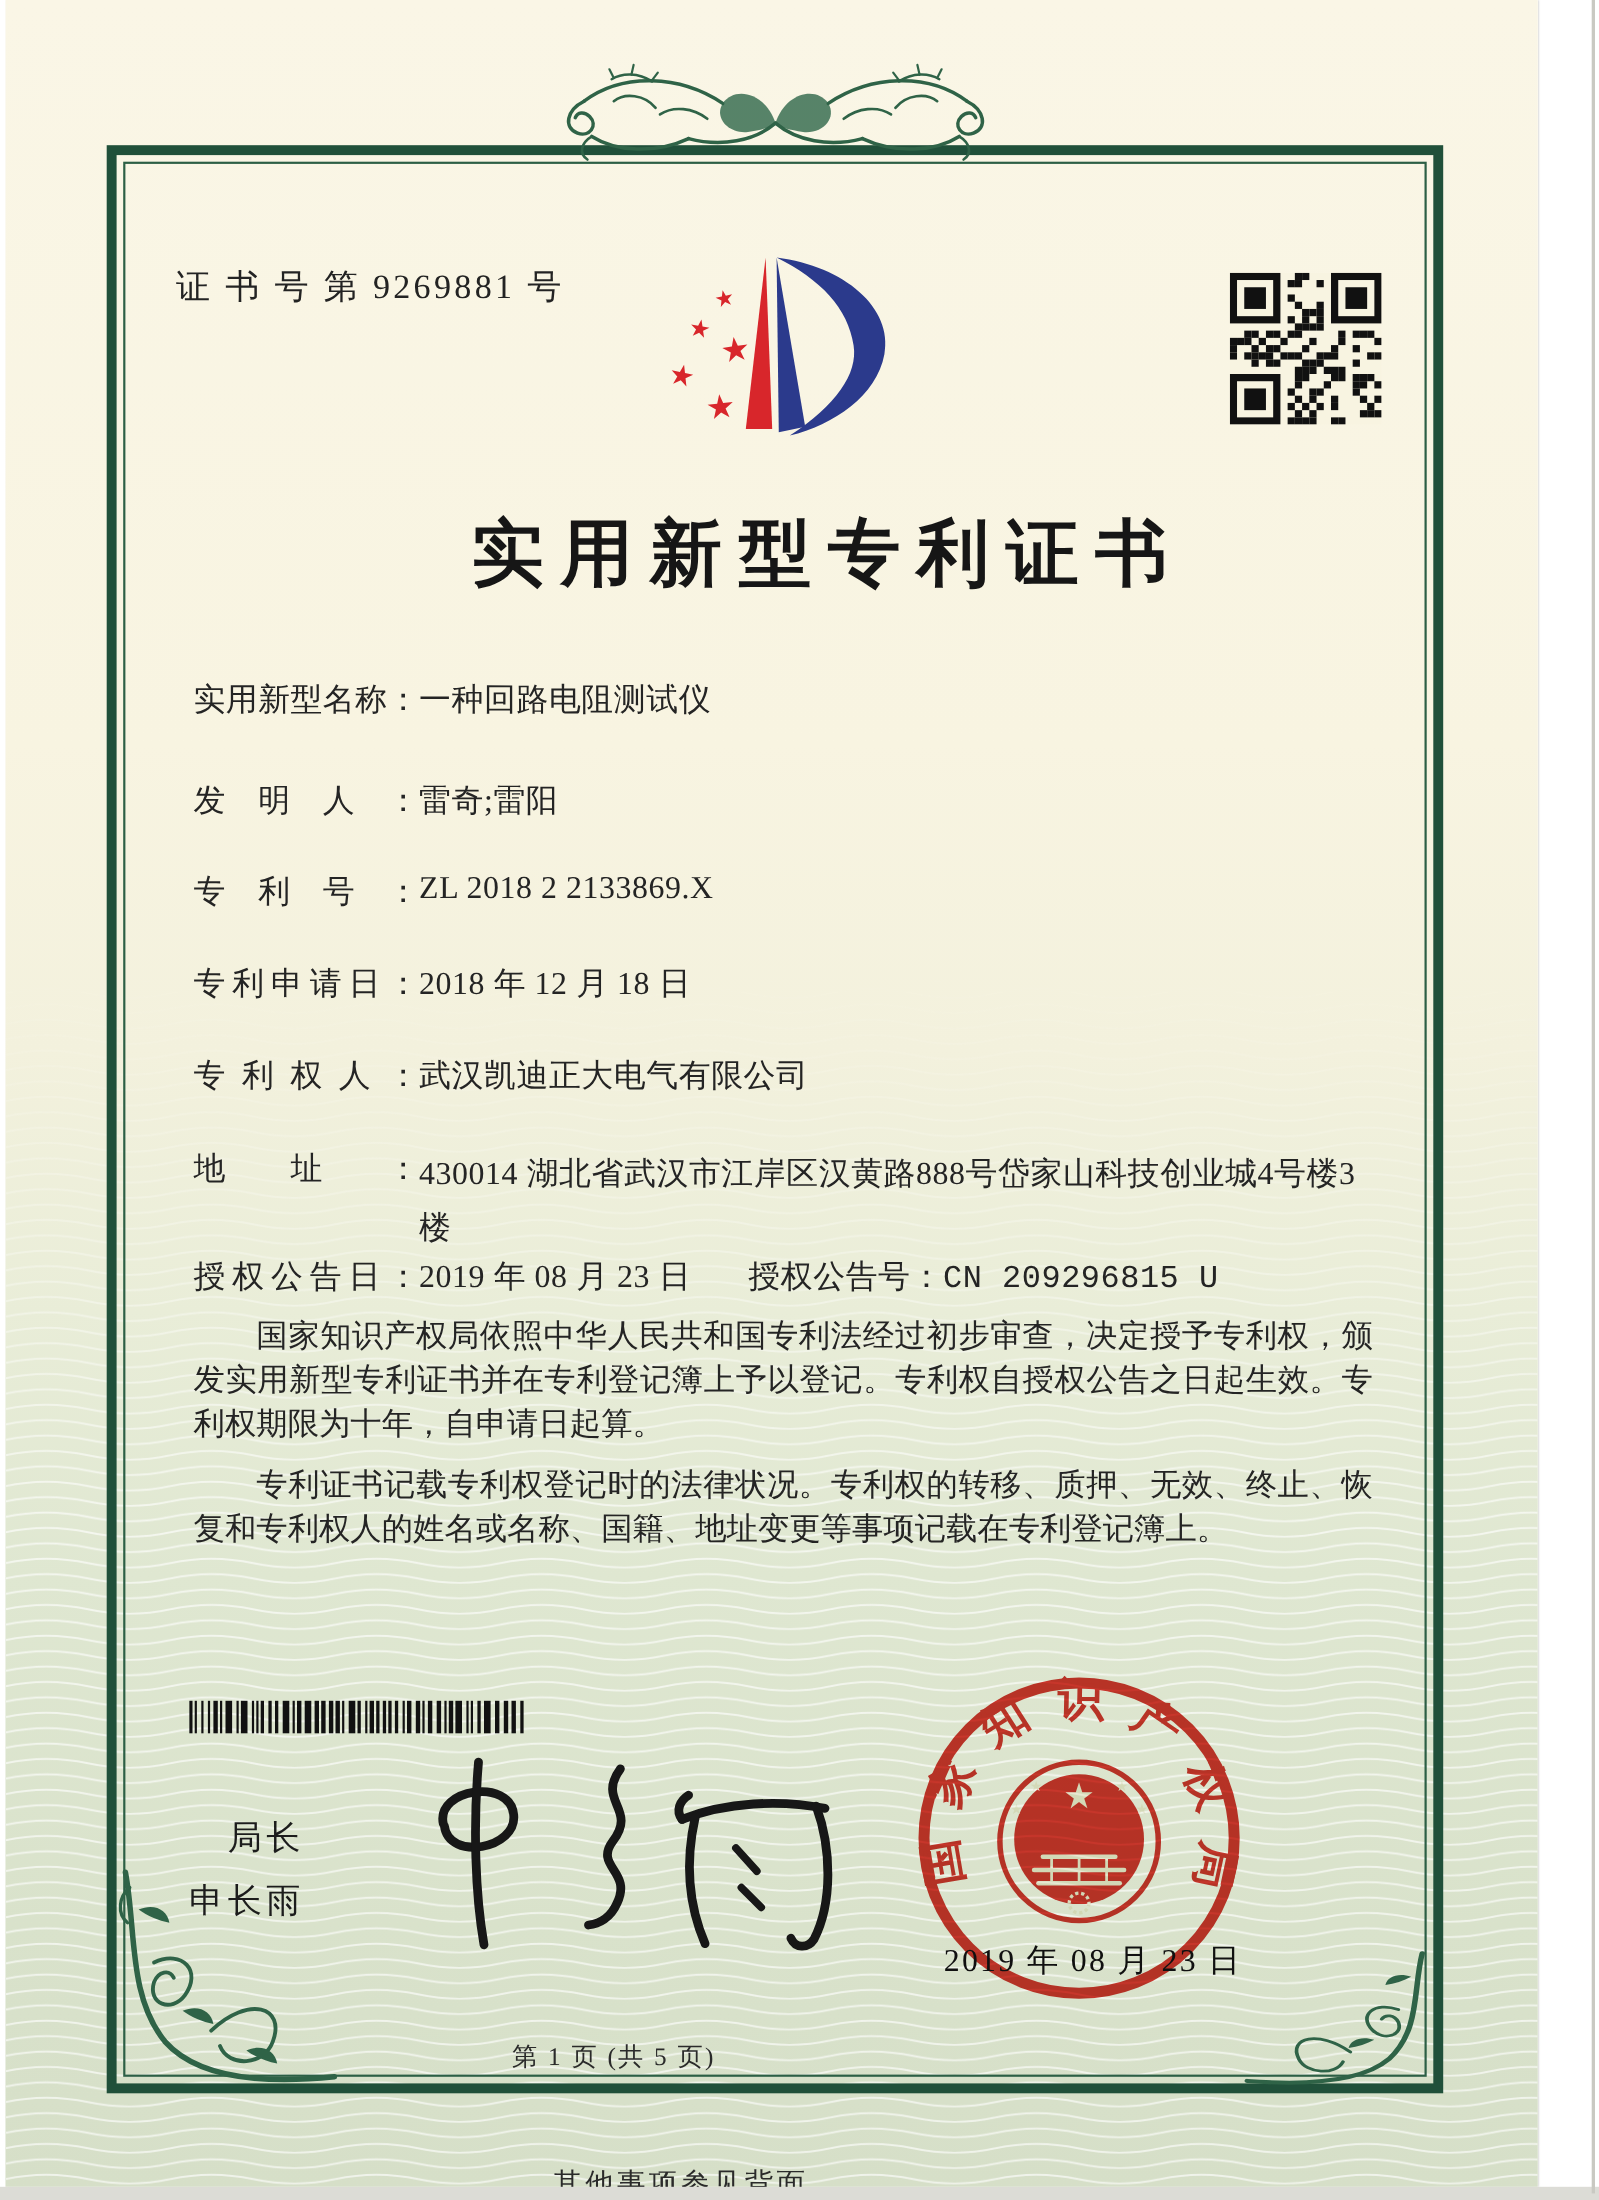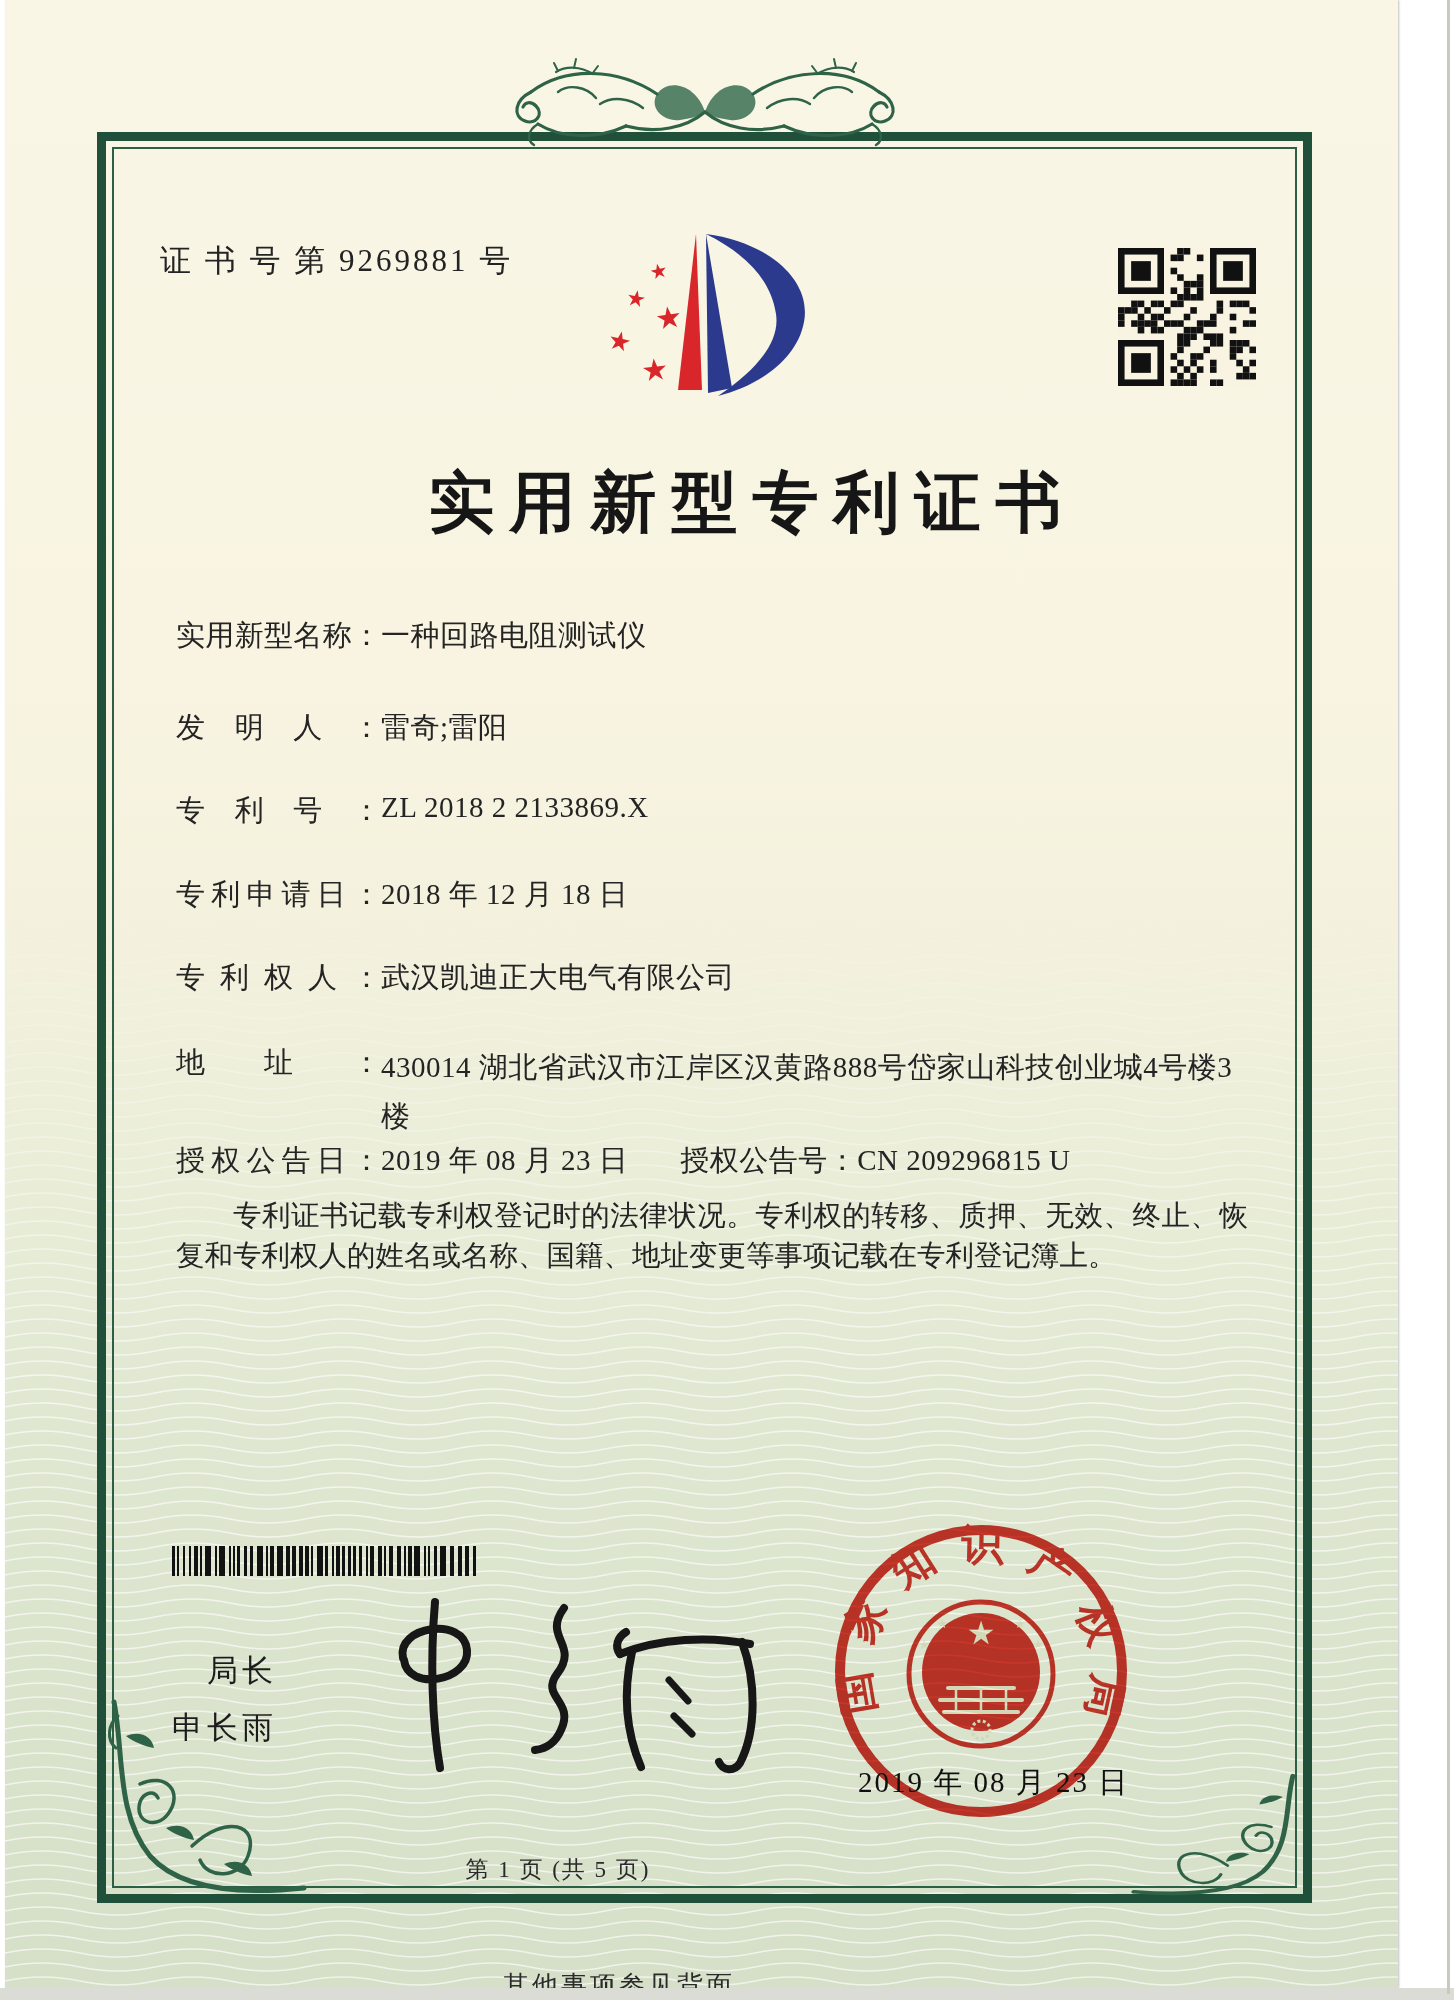--- a/index.html
+++ b/index.html
@@ -42,21 +42,21 @@
     font-size:66px;font-weight:bold;letter-spacing:15px;color:#161616;
   }
   .field-row{position:absolute;left:176px;font-size:29px;color:#242424;white-space:nowrap;}
   .field-row .lbl{
     display:inline-block;width:205px;text-align:justify;text-align-last:justify;
     vertical-align:top;margin-right:0;
   }
   .field-row .val{letter-spacing:.5px;}
   .field-row.wrap{white-space:normal;}
   .field-row.wrap .val{display:inline-block;max-width:880px;line-height:49px;vertical-align:top;}
-  .grant-no{margin-left:52px;}
+  .grant-no{margin-left:52px;font-family:Liberation Mono, monospace;}
   .grant-no .nl{letter-spacing:.5px;}
   .body-text{
     position:absolute;left:176px;top:1196px;width:1072px;
     font-size:28.5px;line-height:40px;text-align:justify;color:#242424;
   }
   .body-text p{margin:0;text-indent:2em;}
   .body-text p + p{margin-top:15px;}
   .barcode{position:absolute;left:172px;top:1546px;width:306px;height:30px;}
   .director{
     position:absolute;left:172px;top:1642px;
@@ -270,20 +270,21 @@
   <span class="lbl">专利权人：</span><span class="val">武汉凯迪正大电气有限公司</span>
 </div>
 <div class="field-row wrap" style="top:1043px">
   <span class="lbl">地址：</span><span class="val">430014 湖北省武汉市江岸区汉黄路888号岱家山科技创业城4号楼3楼</span>
 </div>
 <div class="field-row" style="top:1141px">
   <span class="lbl">授权公告日：</span><span class="val">2019 年 08 月 23 日</span><span class="grant-no"><span class="nl">授权公告号：</span><span class="val">CN 209296815 U</span></span>
 </div>
 
 <div class="body-text">
+  <p>国家知识产权局依照中华人民共和国专利法经过初步审查，决定授予专利权，颁发实用新型专利证书并在专利登记簿上予以登记。专利权自授权公告之日起生效。专利权期限为十年，自申请日起算。</p>
   <p>专利证书记载专利权登记时的法律状况。专利权的转移、质押、无效、终止、恢复和专利权人的姓名或名称、国籍、地址变更等事项记载在专利登记簿上。</p>
 </div>
 
 <div class="barcode">
   <svg id="bcSvg" viewBox="0 0 306 30" width="306" height="30" xmlns="http://www.w3.org/2000/svg">
       <rect x="0" y="0" width="3" height="30" fill="#111"></rect>
       <rect x="5" y="0" width="2" height="30" fill="#111"></rect>
       <rect x="11" y="0" width="2" height="30" fill="#111"></rect>
       <rect x="17" y="0" width="2" height="30" fill="#111"></rect>
       <rect x="22" y="0" width="4" height="30" fill="#111"></rect>

